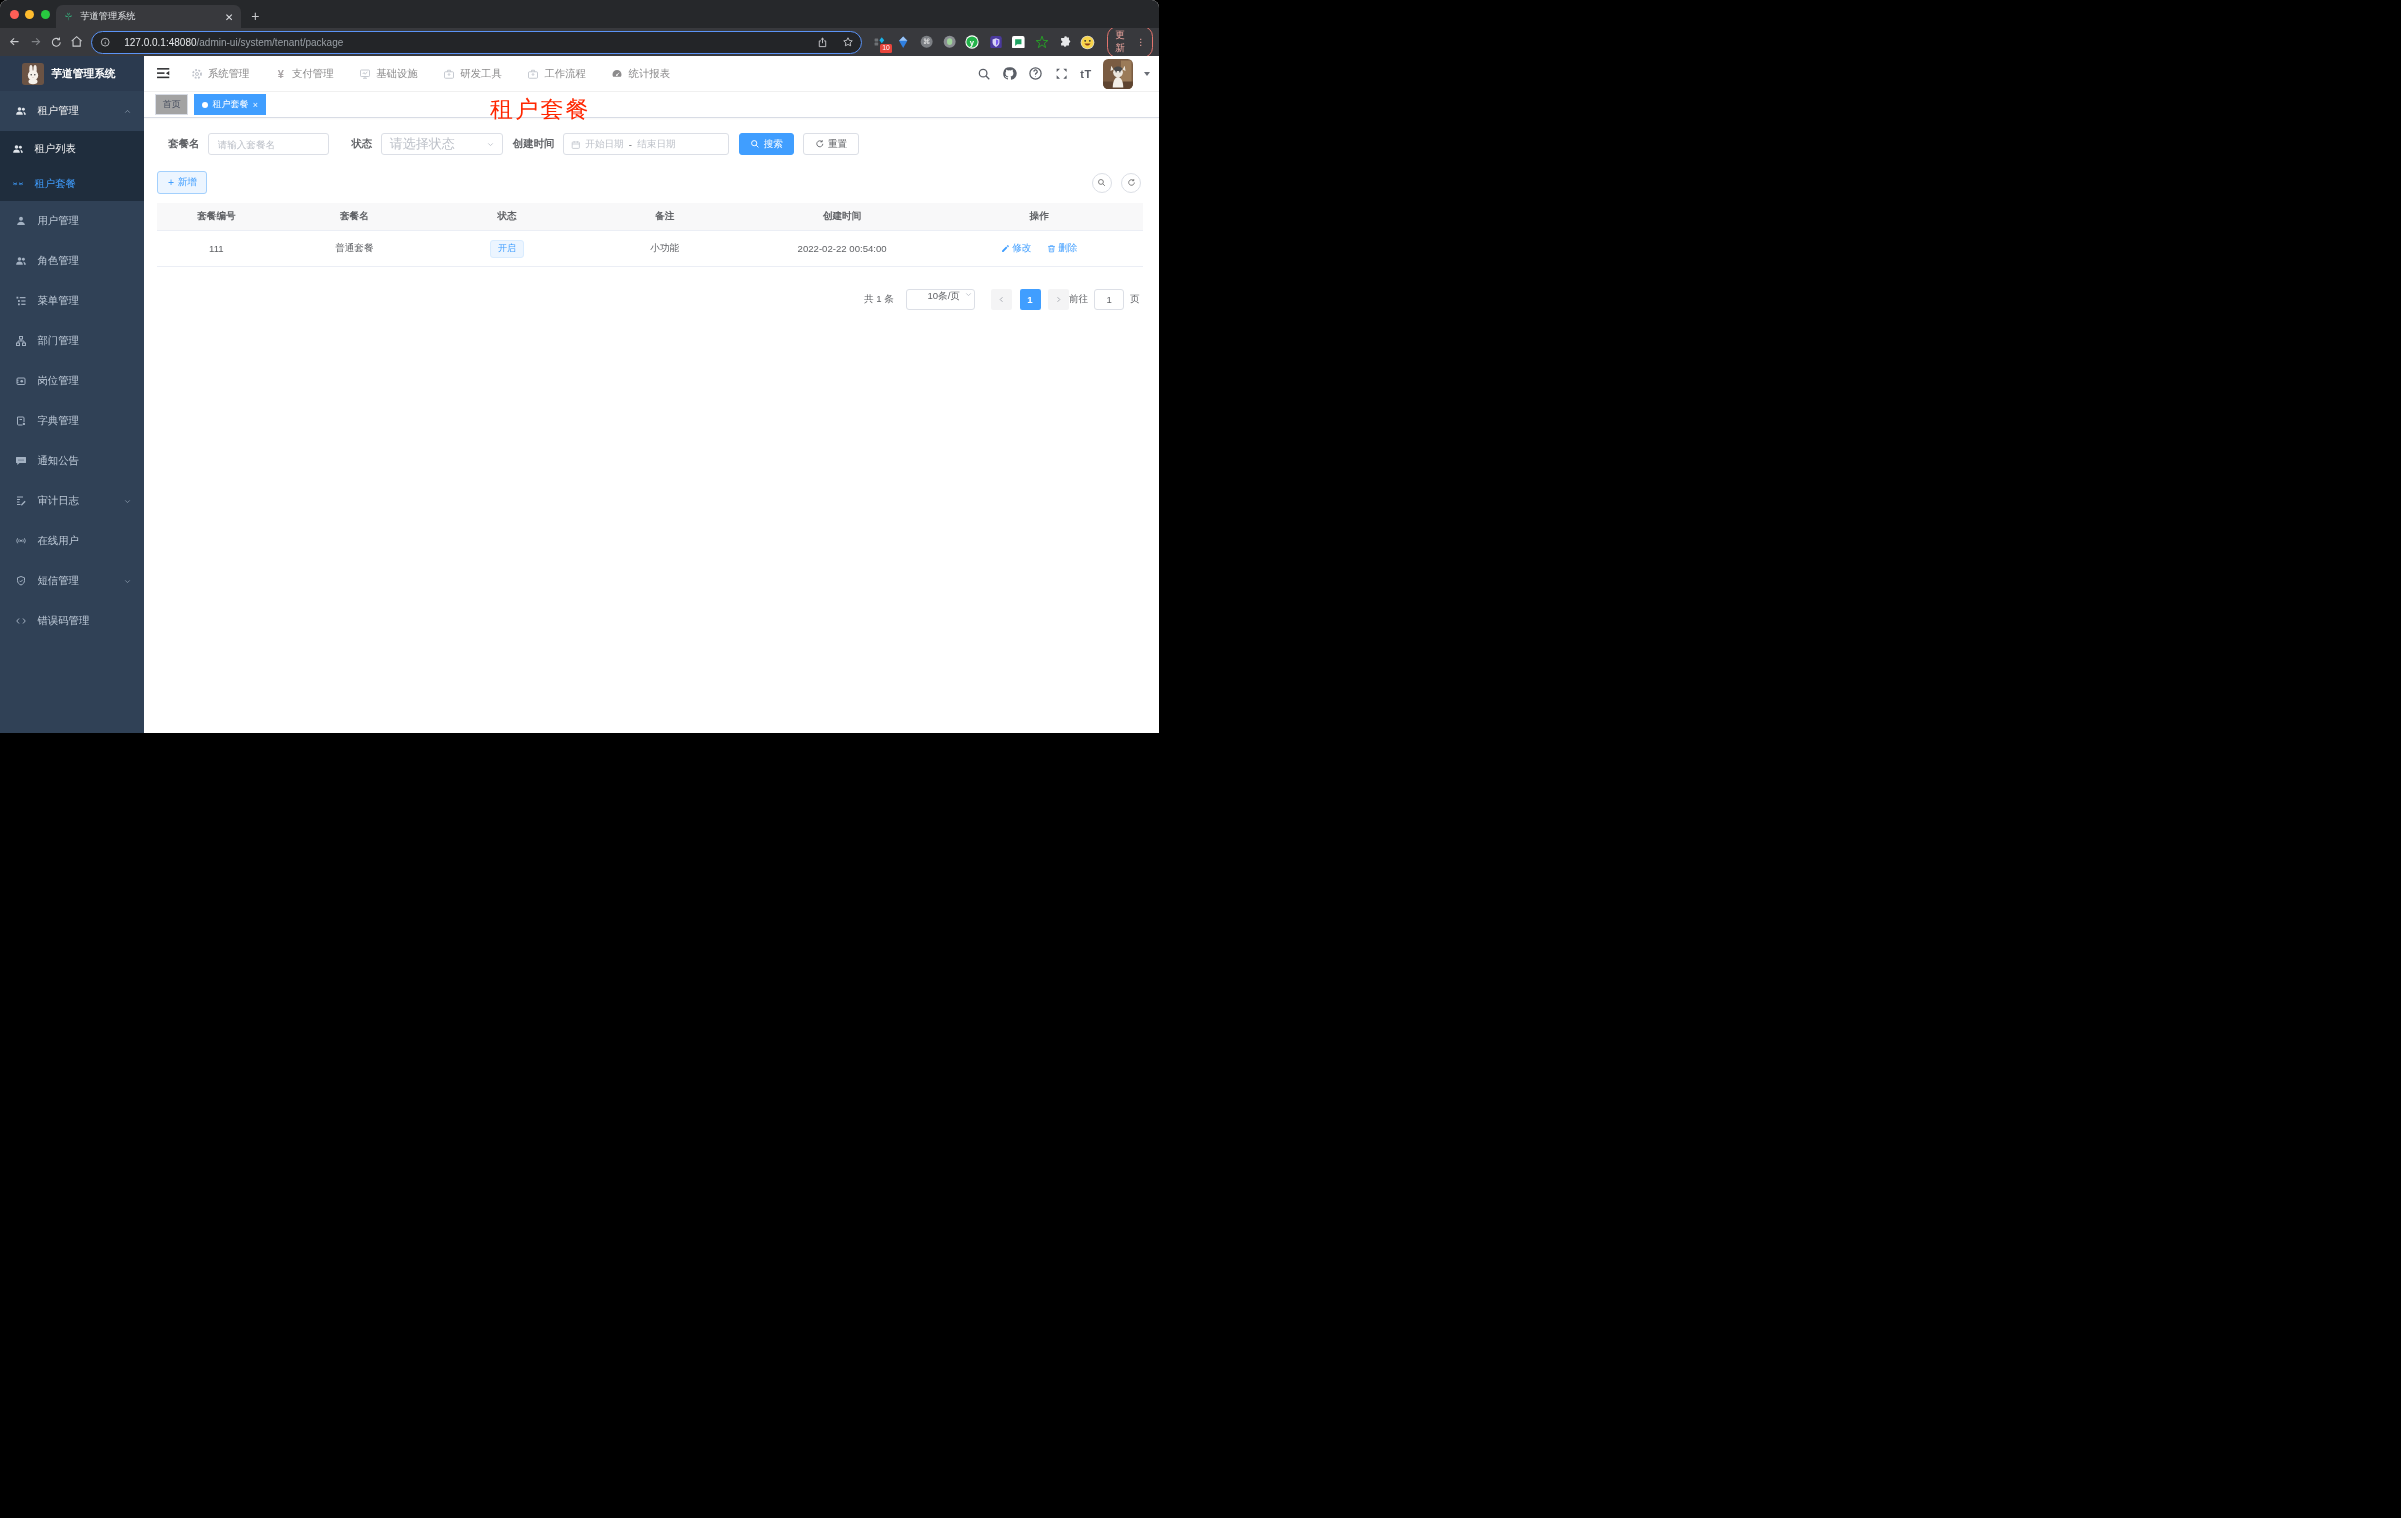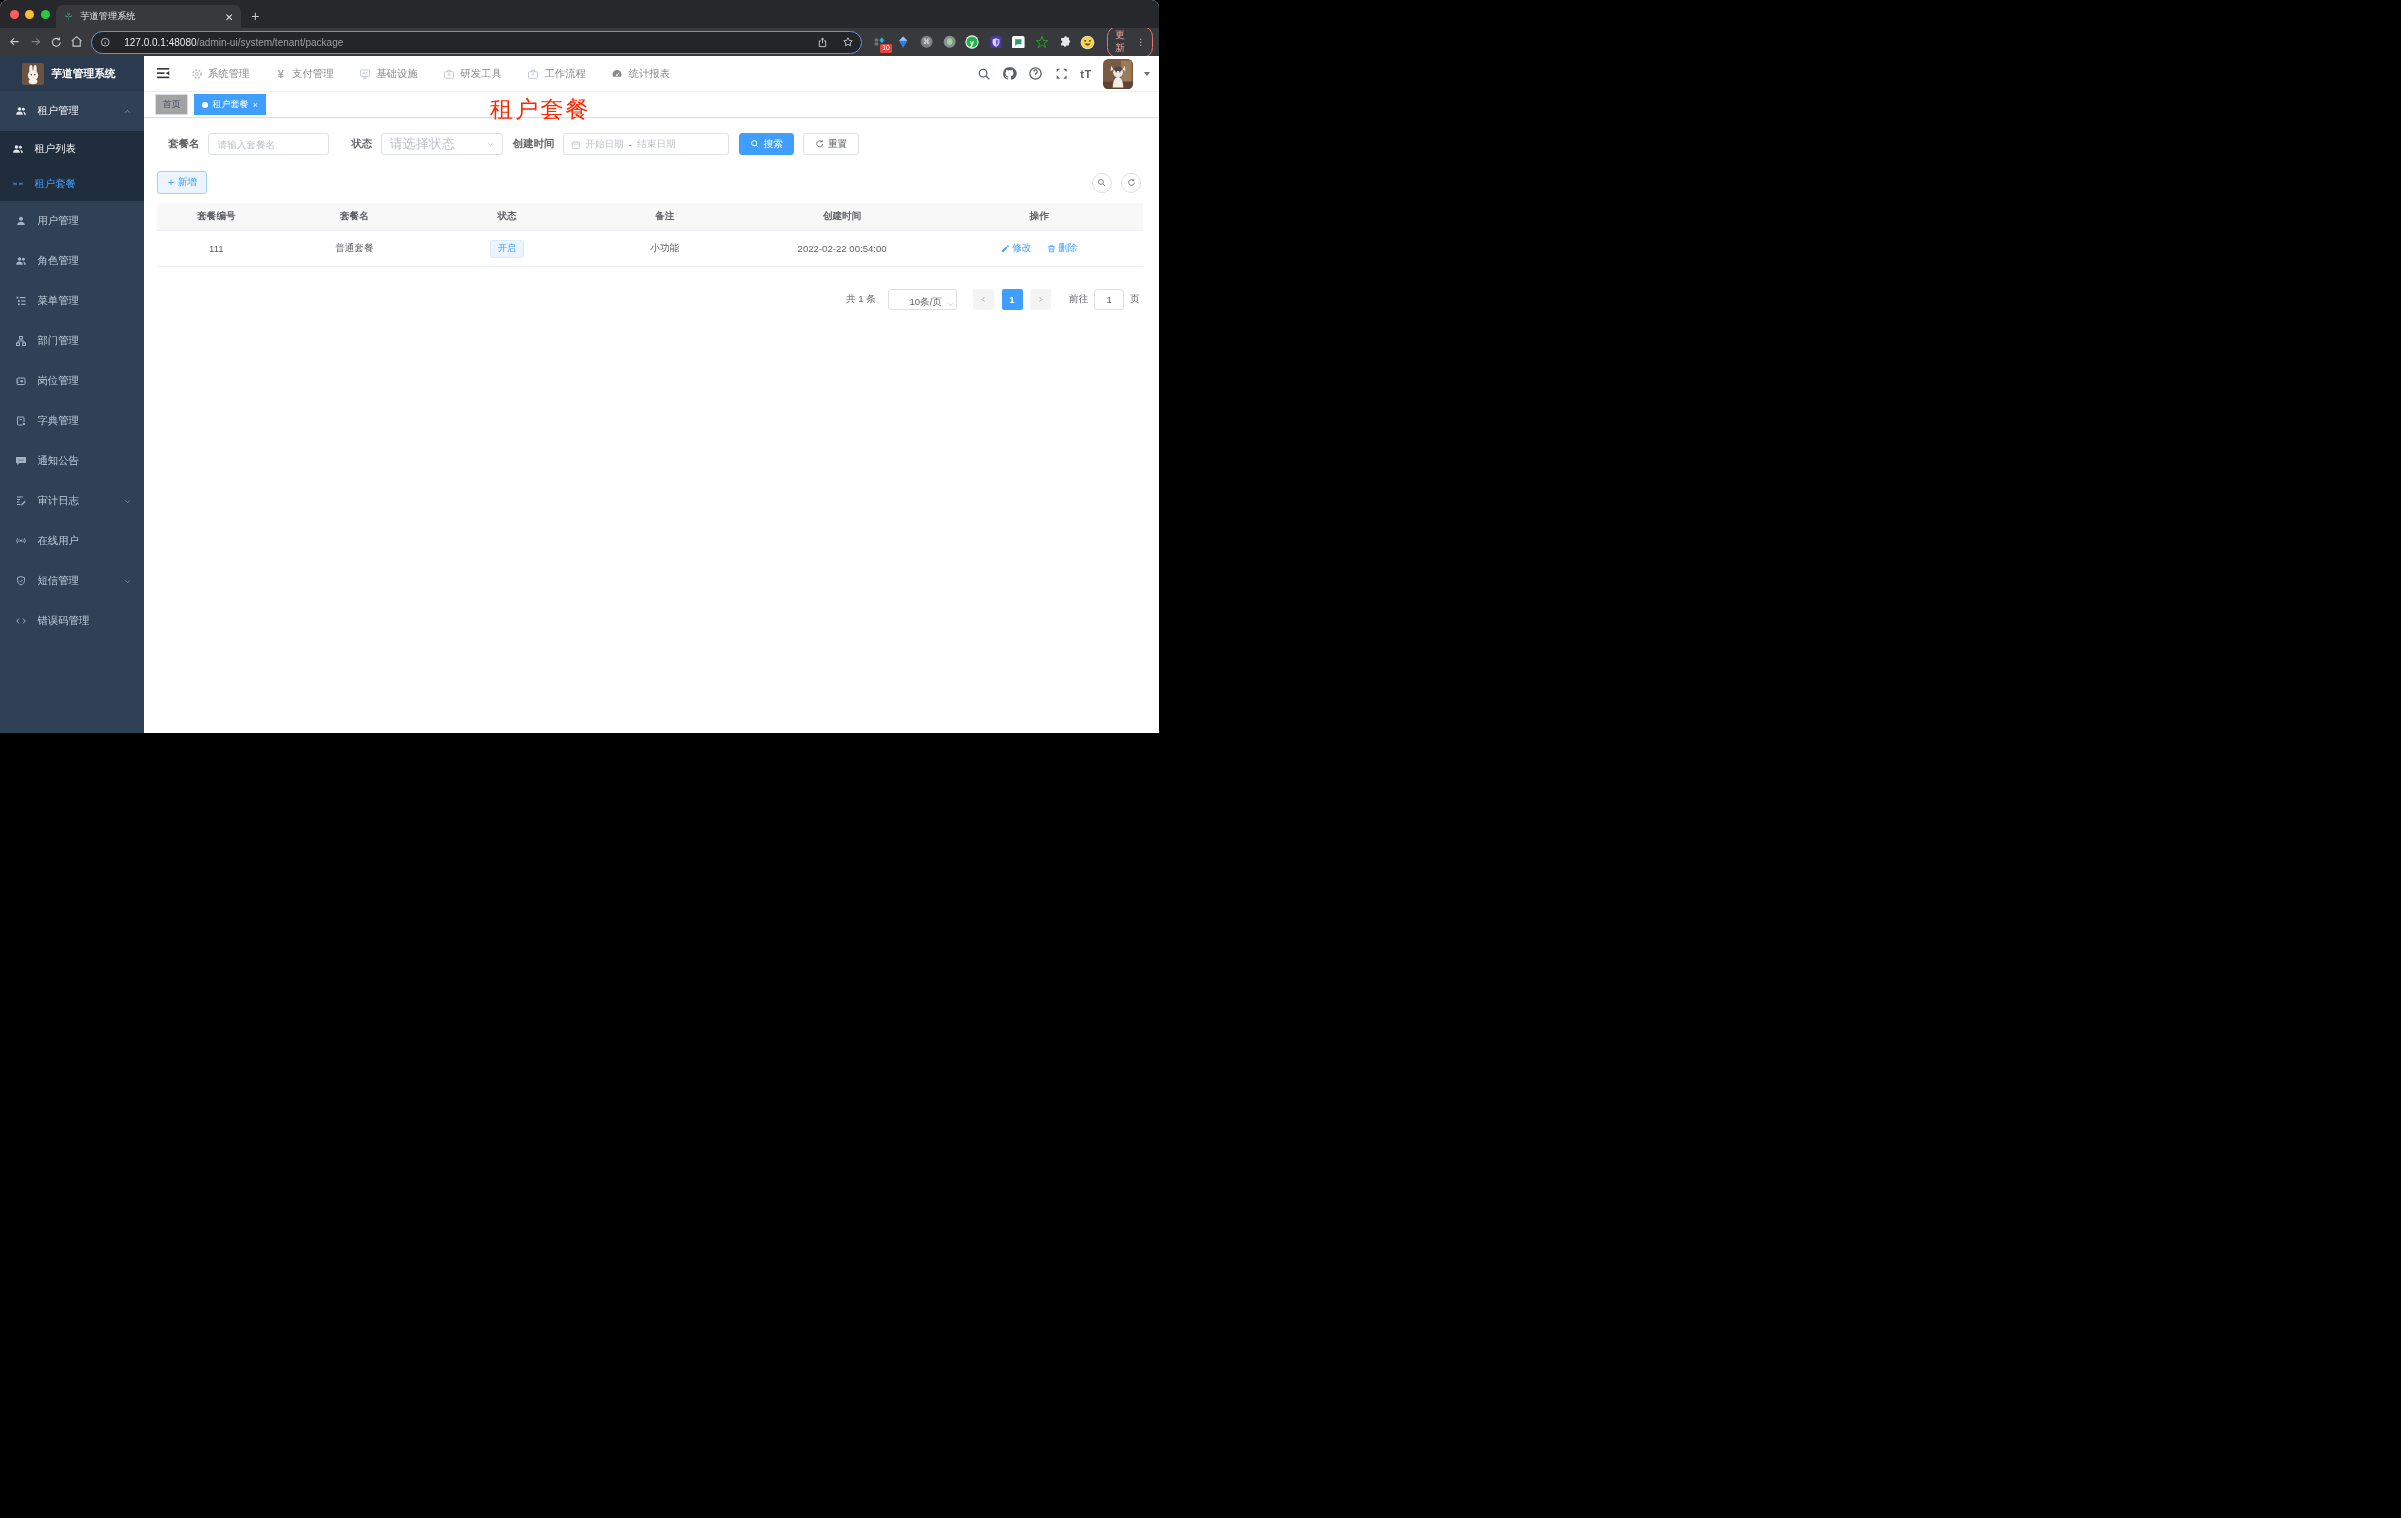--- a/index.html
+++ b/index.html
@@ -89,25 +89,25 @@
   .tbody-row{height:35px;color:#606266;}
   .td{text-align:center;padding:0 6px;box-sizing:border-box;}
   .c0{width:12%}.c1{width:16%}.c2{width:15%}.c3{width:17%}.c4{width:19%}.c5{width:21%}
   .status-tag{display:inline-block;background:#ecf5ff;border:0.7px solid #d9ecff;color:#409eff;border-radius:3px;font-size:9px;padding:2.2px 7.4px;line-height:1.3;}
   .op-link{color:#409eff;display:inline-flex;align-items:center;gap:2.2px;cursor:pointer;font-size:9.6px;}
   .op-link svg{width:9px;height:9px}
   .op-gap{display:inline-block;width:10.4px}
   
   .pager{margin-top:22px;display:flex;align-items:center;justify-content:flex-end;padding-right:3px;font-size:9.6px;color:#606266;gap:0;}
   .pg-total{margin-right:12px;}
-  .pg-size{width:69px;height:21px;border:0.7px solid #dcdfe6;border-radius:3px;display:flex;align-items:flex-end;justify-content:center;gap:4.4px;color:#606266;box-sizing:border-box;padding-left:20px;}
+  .pg-size{width:69px;height:21px;border:0.7px solid #dcdfe6;border-radius:3px;display:flex;align-items:flex-start;justify-content:center;gap:4.4px;color:#606266;box-sizing:border-box;padding-left:20px;}
   .pg-btn{width:21px;height:21px;border-radius:2.2px;background:#f4f4f5;color:#a8abb2;display:flex;align-items:center;justify-content:center;font-size:9.6px;cursor:pointer;}
   .pg-prev{margin-left:16.3px}.pg-next{margin-left:7.4px}
   .pg-cur{width:21px;height:21px;border-radius:2.2px;background:#409eff;color:#fff;display:flex;align-items:center;justify-content:center;margin-left:7.4px;font-weight:700;cursor:pointer;}
-  .pg-goto{margin-left:18px;display:flex;align-items:center;gap:6px;}
+  .pg-goto{display:flex;align-items:center;gap:6px;}
   .pg-input{width:30px;height:21px;border:0.7px solid #dcdfe6;border-radius:3px;text-align:center;font-size:9.6px;color:#606266;box-sizing:border-box;outline:none;font-family:inherit;}
 </style>
 </head>
 <body>
 
 <div class="stage">
 
   <div class="tabstrip">
     <div class="lights">
       <span class="light r"></span>

